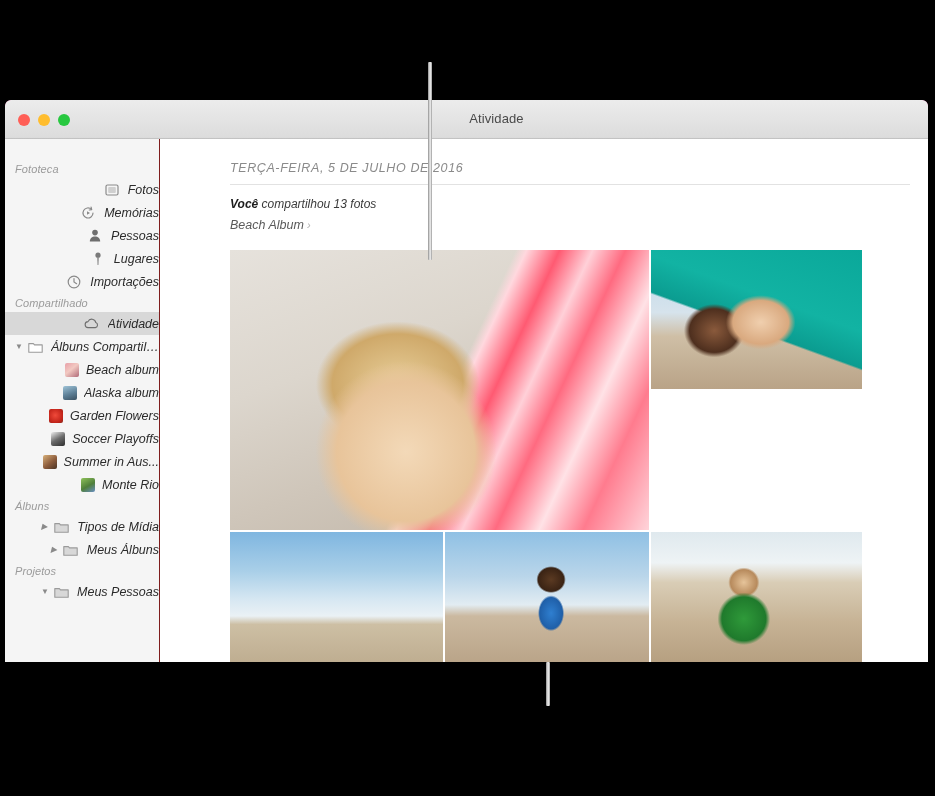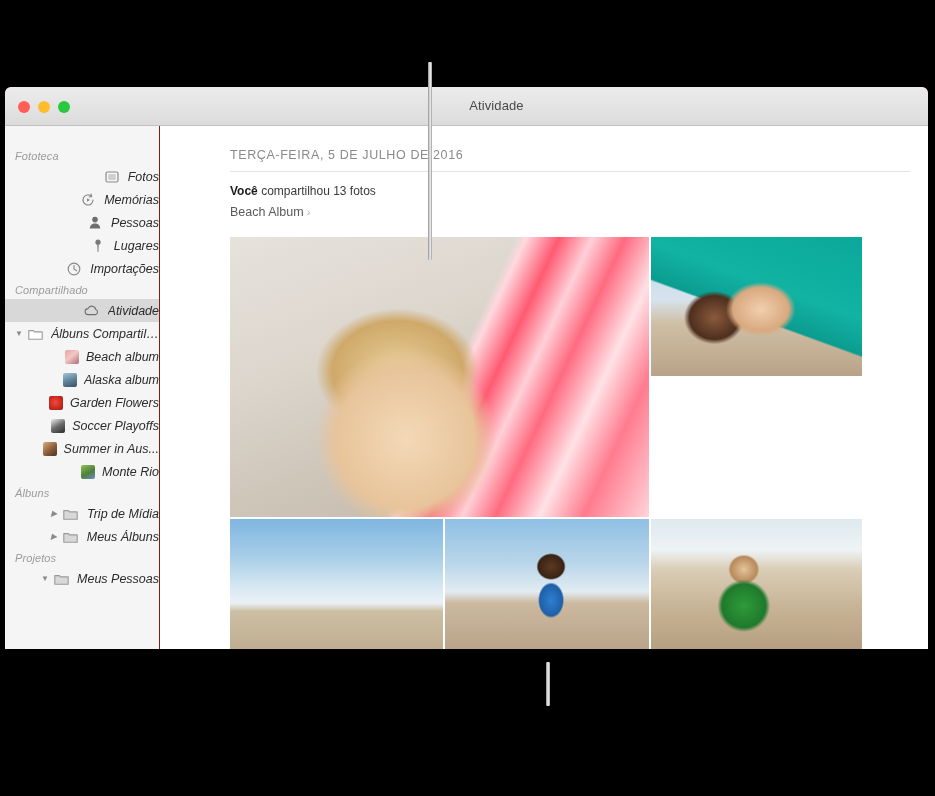--- a/index.html
+++ b/index.html
@@ -5,21 +5,21 @@
   html,body{margin:0;padding:0;background:#000;}
   body{width:935px;height:796px;overflow:hidden;font-family:"Liberation Sans",sans-serif;-webkit-font-smoothing:antialiased;}
   .stage{position:relative;width:935px;height:796px;background:#000;}
 
   
   .callout{position:absolute;background:linear-gradient(to right,#8e8e8e,#d8d8d8 40%,#f2f2f2 55%,#9a9a9a);width:4px;border-radius:1px;z-index:60;}
   .callout-top{left:428px;top:62px;height:198px;}
   .callout-bottom{left:546px;top:662px;height:44px;}
 
   
-  .window{position:absolute;left:5px;top:87px;width:923px;height:562px;background:#f9a8d4;
+  .window{position:absolute;left:5px;top:100px;width:923px;height:562px;background:#f9a8d4;
           border-top-left-radius:6px;border-top-right-radius:6px;overflow:hidden;}
 
   
   .toolbar{position:relative;height:39px;background:linear-gradient(to bottom,#ececec 0%,#e4e4e4 48%,#dcdcdc 96%,#b6b6b6 100%);
            border-top-left-radius:6px;border-top-right-radius:6px;}
   .lights{position:absolute;left:13px;top:14px;display:flex;gap:8px;align-items:center;}
   .light{width:12px;height:12px;border-radius:50%;}
   .light.red{background:#ff5f57;}
   .light.yellow{background:#ffbd2e;}
   .light.green{background:#28c840;}
@@ -45,21 +45,21 @@
   
   .th1{background:linear-gradient(140deg,#e8a0a8,#f2c9c2 45%,#b06a78);}
   .th2{background:linear-gradient(160deg,#9fc4d8,#5d7f96 55%,#3a5161);}
   .th3{background:radial-gradient(circle at 45% 45%,#f04a3a,#c02218 70%,#7f2f22);}
   .th4{background:linear-gradient(150deg,#efefef,#6b6b6b 50%,#2d2d2d);}
   .th5{background:linear-gradient(135deg,#e8864e,#d4a179 45%,#7a5a48);}
   .th6{background:linear-gradient(150deg,#8fc25a,#4f7f3a 55%,#6a8fc4);}
   .th7{background:linear-gradient(140deg,#d8b07a,#8c5c3c 55%,#4a3424);}
 
   
-  .content{flex:1;background:#fff;overflow:hidden;position:relative;}
+  .content{flex:1;background:#fff;overflow:hidden;position:relative;font-style:italic;}
   .date-hd{font-size:12.5px;color:#8a8a8a;letter-spacing:.6px;padding:22px 0 9px 70px;}
   .rule{height:1px;background:#e2e2e2;margin-left:70px;margin-right:18px;}
   .share-line{padding:11px 0 0 70px;font-size:12px;color:#3a3a3a;line-height:17px;}
   .share-line b{font-weight:bold;color:#1c1c1c;}
   .album-link{display:block;font-size:12.5px;color:#5a5a5a;padding-left:70px;line-height:25px;}
   .album-link .chev{color:#b0b0b0;font-size:11px;margin-left:3px;}
 
   
   .grid{margin:12px 0 0 70px;width:632px;}
   .grow{display:flex;gap:2px;margin-bottom:2px;}
@@ -218,21 +218,21 @@
 
         <div class="sec-head">Álbuns</div>
 
         <div class="row">
           <span class="tri">▶</span>
           <span class="ico">
             <svg width="15" height="12" viewBox="0 0 15 12">
                 <path d="M.8 2.6h4.6l1.1 1.3h7.7v7.3H.8z" fill="#d8d8d8" stroke="#9a9a9a" stroke-width="1.1" stroke-linejoin="round"></path>
               </svg>
           </span>
-          <span class="lbl">Trip de Mídia</span>
+          <span class="lbl">Tipos de Mídia</span>
         </div>
 
         <div class="row">
           <span class="tri">▶</span>
           <span class="ico">
             <svg width="15" height="12" viewBox="0 0 15 12">
                 <path d="M.8 2.6h4.6l1.1 1.3h7.7v7.3H.8z" fill="#d8d8d8" stroke="#9a9a9a" stroke-width="1.1" stroke-linejoin="round"></path>
               </svg>
           </span>
           <span class="lbl">Meus Álbuns</span>

